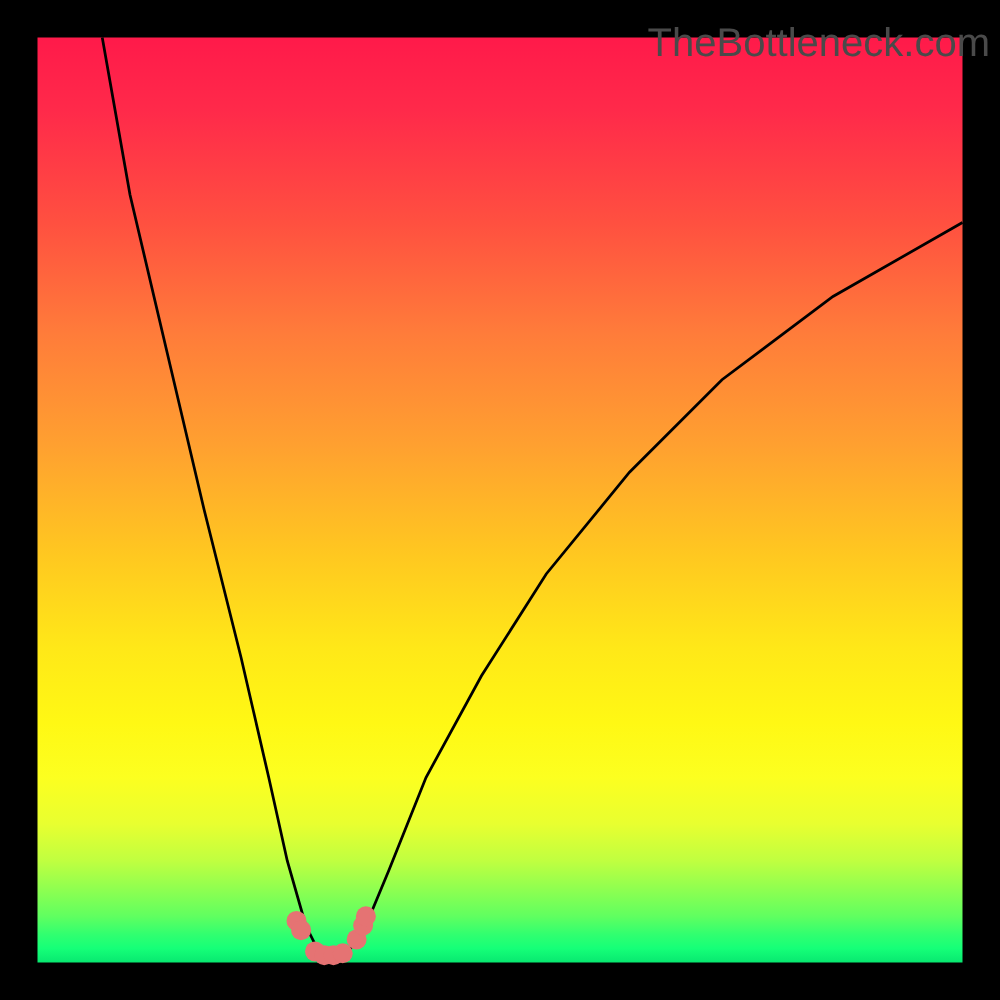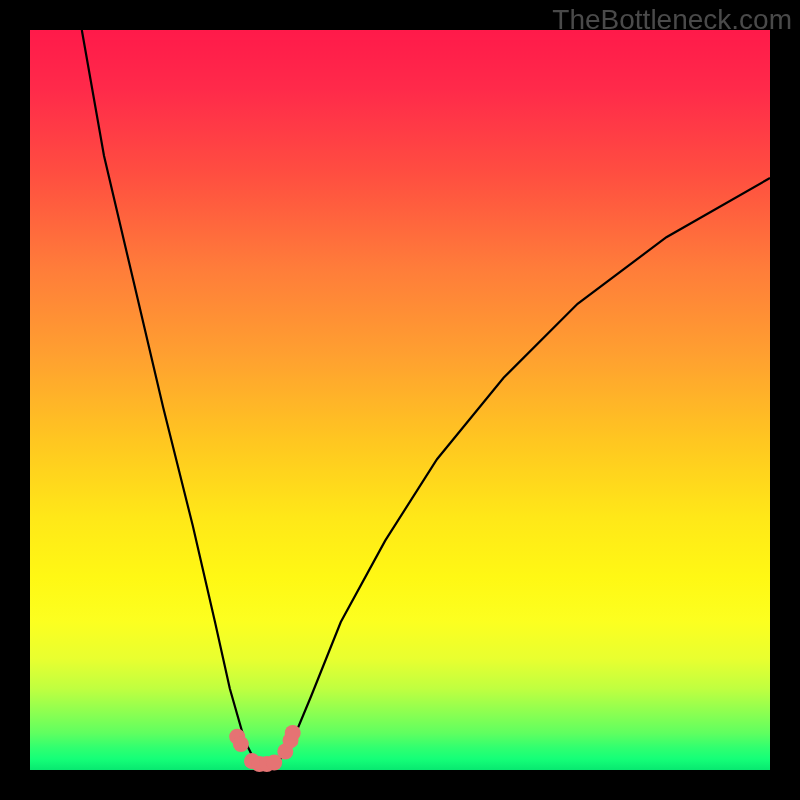--- a/index.html
+++ b/index.html
@@ -32,24 +32,24 @@
       #c0ff40 89%,
       #90ff50 92%,
       #60ff60 95%,
       #30ff70 97%,
       #15ff78 98.5%,
       #08e870 100%
     );
   }
   .watermark {
     position: absolute;
-    top: 4px;
+    top: 16px;
     right: 8px;
     color: #4a4a4a;
-    font-size: 28px;
+    font-size: 32px;
     z-index: 10;
     font-weight: 500;
   }
   svg.curves {
     position: absolute;
     left: 0;
     top: 0;
     width: 800px;
     height: 800px;
     z-index: 5;

